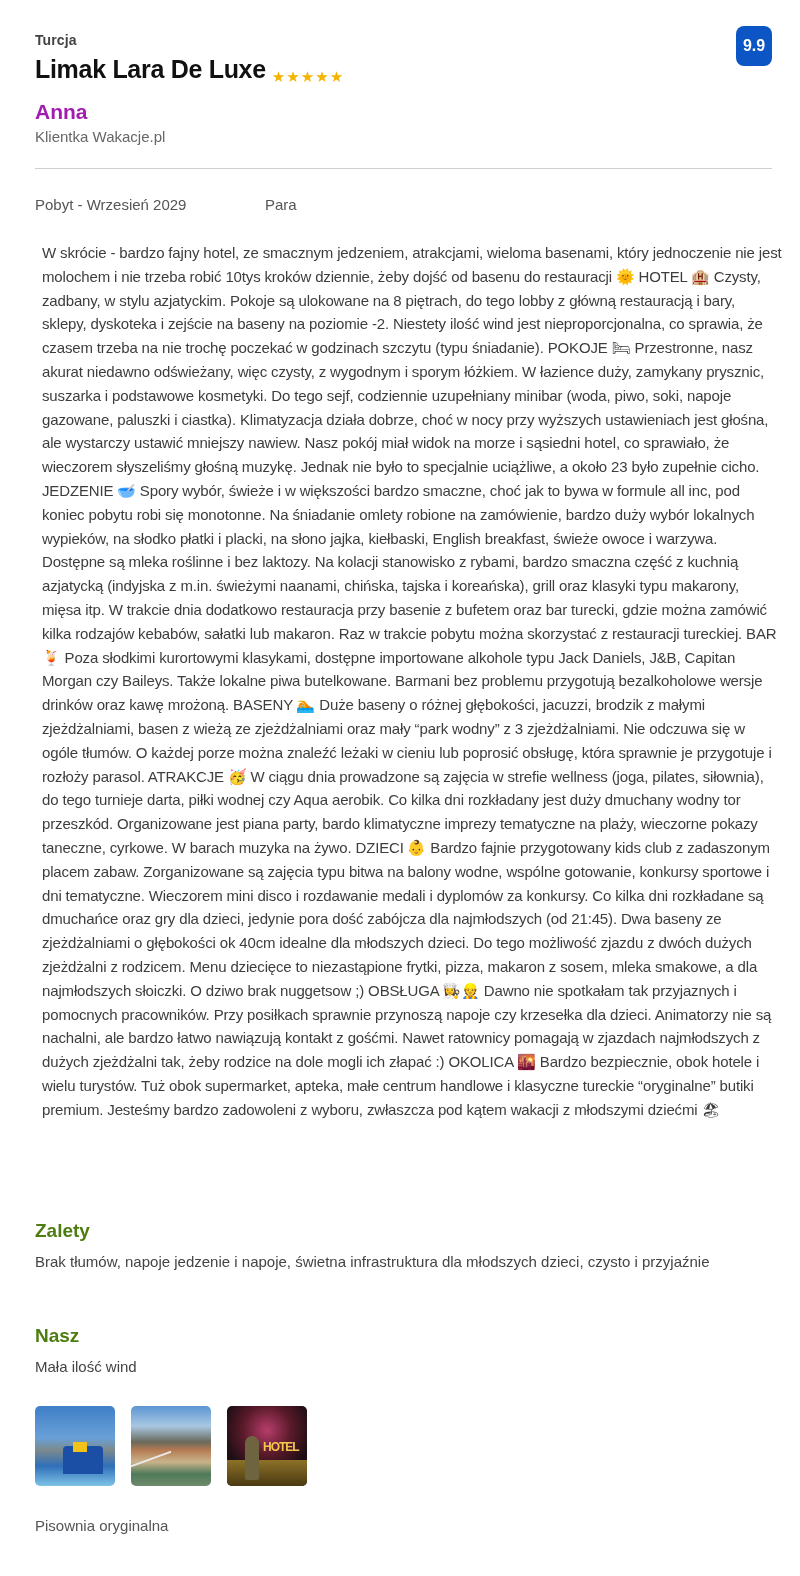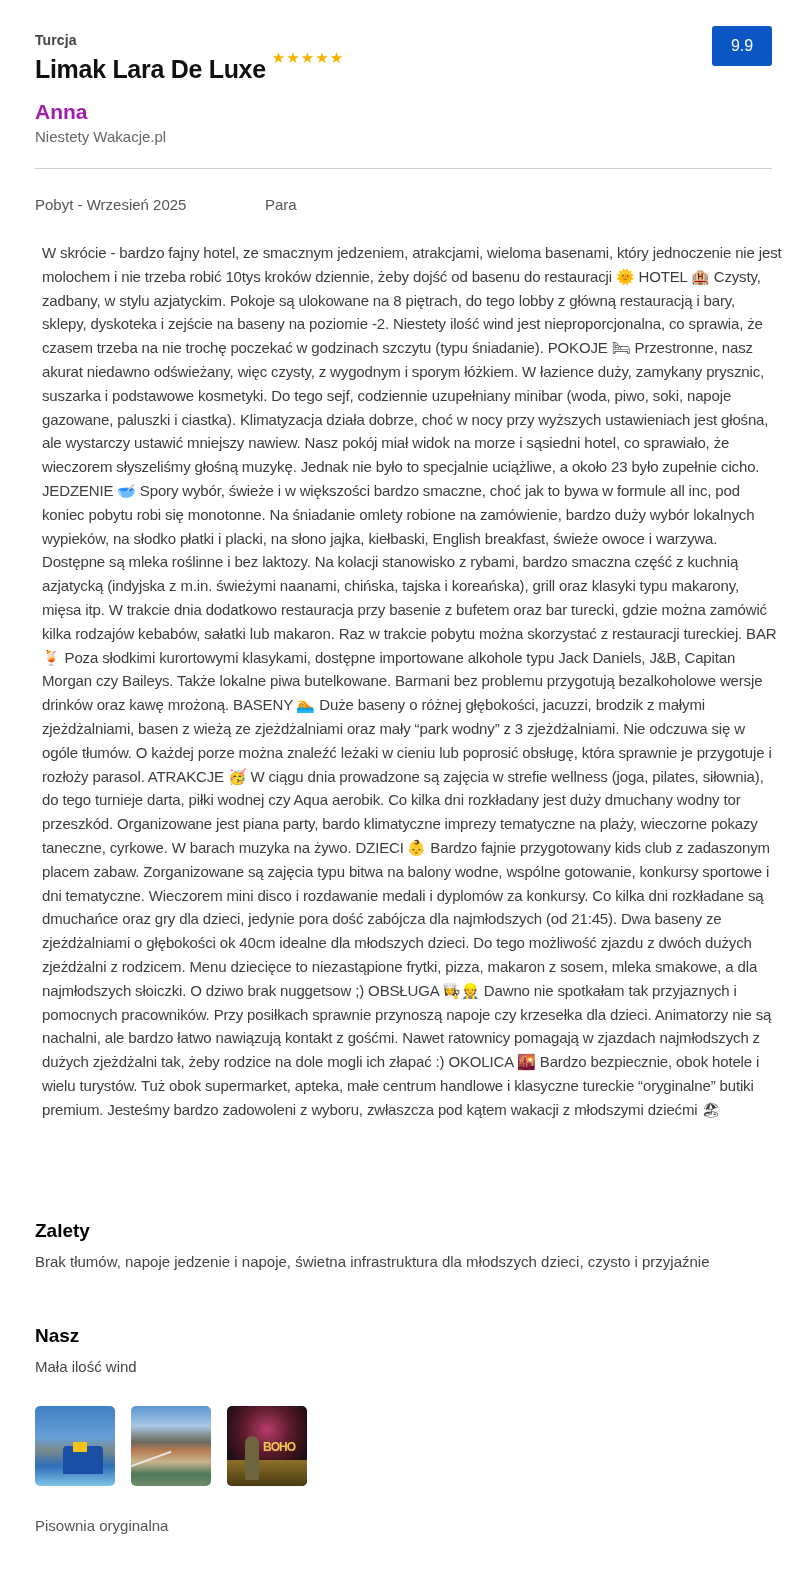--- a/index.html
+++ b/index.html
@@ -1,41 +1,41 @@
 <!DOCTYPE html>
 <html><head>
 <meta charset="utf-8">
 <style>
   * { box-sizing: border-box; margin: 0; padding: 0; }
   html, body { width: 800px; height: 1576px; background: #ffffff; overflow: hidden; }
   body { font-family: "Liberation Sans", "DejaVu Sans", sans-serif; color: #222; position: relative; }
 
   .header { position: absolute; left: 35px; top: 32px; width: 737px; }
   .country { font-size: 14px; color: #444; font-weight: 600; letter-spacing: 0.1px; }
-  .hotel-row { display: flex; align-items: flex-start; margin-top: 6px; }
+  .hotel-row { display: flex; align-items: flex-end; margin-top: 6px; }
   .hotel-name { font-size: 25px; font-weight: 600; color: #111; letter-spacing: -0.3px; line-height: 30px; }
   .stars { display: flex; gap: 1px; margin-left: 6px; margin-top: -4px; }
   .star { color: #f5b400; font-size: 15px; line-height: 15px; }
-  .score { position: absolute; right: 0; top: -6px; width: 60px; height: 40px; background: #0b55c4; color: #fff;
-           border-radius: 3px; display: flex; align-items: center; justify-content: center;
-           font-size: 16px; font-weight: 400; }
+  .score { position: absolute; right: 0; top: -6px; width: 36px; height: 40px; background: #0b55c4; color: #fff;
+           border-radius: 8px; display: flex; align-items: center; justify-content: center;
+           font-size: 16px; font-weight: 700; }
 
   .author { position: absolute; left: 35px; top: 99px; }
   .author-name { font-size: 21px; font-weight: 600; color: #a21caf; line-height: 26px; }
   .author-sub { font-size: 15px; color: #666; margin-top: 3px; }
 
   .divider { position: absolute; left: 35px; top: 168px; width: 737px; height: 1px; background: #cfcfcf; }
 
   .meta { position: absolute; left: 35px; top: 196px; display: flex; font-size: 15px; color: #555; }
   .meta-stay { width: 230px; }
 
   .review-body { position: absolute; left: 42px; top: 241px; width: 740px; font-size: 15px; line-height: 23.8px;
                  color: #3d3d3d; letter-spacing: -0.15px; }
 
-  .section-title { font-size: 19px; font-weight: 600; color: #000000; }
+  .section-title { font-size: 19px; font-weight: 600; color: #4d7c0f; }
   .pros { position: absolute; left: 35px; top: 1220px; width: 700px; }
   .cons { position: absolute; left: 35px; top: 1325px; width: 700px; }
   .section-text { font-size: 15px; line-height: 24px; color: #444; margin-top: 8px; }
 
   .photos { position: absolute; left: 35px; top: 1406px; display: flex; gap: 16px; }
   .photo { width: 80px; height: 80px; border-radius: 5px; overflow: hidden; position: relative; }
   .photo1 { background: linear-gradient(180deg, #3f7fc7 0%, #6aa0d8 40%, #7c8a8c 55%, #2f6fb9 75%, #7fc3e6 100%); }
   .photo1 .slide { position: absolute; left: 28px; top: 40px; width: 40px; height: 28px; background: #1b4fa5; border-radius: 4px 4px 0 0; }
   .photo1 .slide2 { position: absolute; left: 38px; top: 36px; width: 14px; height: 10px; background: #f2c21b; }
   .photo2 { background: linear-gradient(180deg, #5c95d3 0%, #a8c7e2 25%, #6a6a5c 45%, #b57a53 55%, #c9b38a 70%, #4f7a5a 85%, #6f8a6c 100%); }
@@ -60,27 +60,27 @@
       <span class="star">★</span>
       <span class="star">★</span>
       <span class="star">★</span>
     </div>
   </div>
   <div class="score">9.9</div>
 </div>
 
 <div class="author">
   <div class="author-name">Anna</div>
-  <div class="author-sub">Niestety Wakacje.pl</div>
+  <div class="author-sub">Klientka Wakacje.pl</div>
 </div>
 
 <div class="divider"></div>
 
 <div class="meta">
-  <div class="meta-stay">Pobyt - Wrzesień 2025</div>
+  <div class="meta-stay">Pobyt - Wrzesień 2029</div>
   <div>Para</div>
 </div>
 
 <div class="review-body">W skrócie - bardzo fajny hotel, ze smacznym jedzeniem, atrakcjami, wieloma basenami, który jednoczenie nie jest molochem i nie trzeba robić 10tys kroków dziennie, żeby dojść od basenu do restauracji 🌞 HOTEL 🏨 Czysty, zadbany, w stylu azjatyckim. Pokoje są ulokowane na 8 piętrach, do tego lobby z główną restauracją i bary, sklepy, dyskoteka i zejście na baseny na poziomie -2. Niestety ilość wind jest nieproporcjonalna, co sprawia, że czasem trzeba na nie trochę poczekać w godzinach szczytu (typu śniadanie). POKOJE 🛏 Przestronne, nasz akurat niedawno odświeżany, więc czysty, z wygodnym i sporym łóżkiem. W łazience duży, zamykany prysznic, suszarka i podstawowe kosmetyki. Do tego sejf, codziennie uzupełniany minibar (woda, piwo, soki, napoje gazowane, paluszki i ciastka). Klimatyzacja działa dobrze, choć w nocy przy wyższych ustawieniach jest głośna, ale wystarczy ustawić mniejszy nawiew. Nasz pokój miał widok na morze i sąsiedni hotel, co sprawiało, że wieczorem słyszeliśmy głośną muzykę. Jednak nie było to specjalnie uciążliwe, a około 23 było zupełnie cicho. JEDZENIE 🥣 Spory wybór, świeże i w większości bardzo smaczne, choć jak to bywa w formule all inc, pod koniec pobytu robi się monotonne. Na śniadanie omlety robione na zamówienie, bardzo duży wybór lokalnych wypieków, na słodko płatki i placki, na słono jajka, kiełbaski, English breakfast, świeże owoce i warzywa. Dostępne są mleka roślinne i bez laktozy. Na kolacji stanowisko z rybami, bardzo smaczna część z kuchnią azjatycką (indyjska z m.in. świeżymi naanami, chińska, tajska i koreańska), grill oraz klasyki typu makarony, mięsa itp. W trakcie dnia dodatkowo restauracja przy basenie z bufetem oraz bar turecki, gdzie można zamówić kilka rodzajów kebabów, sałatki lub makaron. Raz w trakcie pobytu można skorzystać z restauracji tureckiej. BAR 🍹 Poza słodkimi kurortowymi klasykami, dostępne importowane alkohole typu Jack Daniels, J&amp;B, Capitan Morgan czy Baileys. Także lokalne piwa butelkowane. Barmani bez problemu przygotują bezalkoholowe wersje drinków oraz kawę mrożoną. BASENY 🏊 Duże baseny o różnej głębokości, jacuzzi, brodzik z małymi zjeżdżalniami, basen z wieżą ze zjeżdżalniami oraz mały “park wodny” z 3 zjeżdżalniami. Nie odczuwa się w ogóle tłumów. O każdej porze można znaleźć leżaki w cieniu lub poprosić obsługę, która sprawnie je przygotuje i rozłoży parasol. ATRAKCJE 🥳 W ciągu dnia prowadzone są zajęcia w strefie wellness (joga, pilates, siłownia), do tego turnieje darta, piłki wodnej czy Aqua aerobik. Co kilka dni rozkładany jest duży dmuchany wodny tor przeszkód. Organizowane jest piana party, bardo klimatyczne imprezy tematyczne na plaży, wieczorne pokazy taneczne, cyrkowe. W barach muzyka na żywo. DZIECI 👶 Bardzo fajnie przygotowany kids club z zadaszonym placem zabaw. Zorganizowane są zajęcia typu bitwa na balony wodne, wspólne gotowanie, konkursy sportowe i dni tematyczne. Wieczorem mini disco i rozdawanie medali i dyplomów za konkursy. Co kilka dni rozkładane są dmuchańce oraz gry dla dzieci, jedynie pora dość zabójcza dla najmłodszych (od 21:45). Dwa baseny ze zjeżdżalniami o głębokości ok 40cm idealne dla młodszych dzieci. Do tego możliwość zjazdu z dwóch dużych zjeżdżalni z rodzicem. Menu dziecięce to niezastąpione frytki, pizza, makaron z sosem, mleka smakowe, a dla najmłodszych słoiczki. O dziwo brak nuggetsow ;) OBSŁUGA 👩‍🍳👷 Dawno nie spotkałam tak przyjaznych i pomocnych pracowników. Przy posiłkach sprawnie przynoszą napoje czy krzesełka dla dzieci. Animatorzy nie są nachalni, ale bardzo łatwo nawiązują kontakt z gośćmi. Nawet ratownicy pomagają w zjazdach najmłodszych z dużych zjeżdżalni tak, żeby rodzice na dole mogli ich złapać :) OKOLICA 🌇 Bardzo bezpiecznie, obok hotele i wielu turystów. Tuż obok supermarket, apteka, małe centrum handlowe i klasyczne tureckie “oryginalne” butiki premium. Jesteśmy bardzo zadowoleni z wyboru, zwłaszcza pod kątem wakacji z młodszymi dziećmi 🏖</div>
 
 <div class="pros">
   <div class="section-title">Zalety</div>
   <div class="section-text">Brak tłumów, napoje jedzenie i napoje, świetna infrastruktura dla młodszych dzieci, czysto i przyjaźnie</div>
 </div>
 
@@ -93,17 +93,17 @@
   <div class="photo photo1">
     <div class="slide"></div>
     <div class="slide2"></div>
   </div>
   <div class="photo photo2">
     <div class="rail"></div>
   </div>
   <div class="photo photo3">
     <div class="ground"></div>
     <div class="person"></div>
-    <div class="sign">BOHO</div>
+    <div class="sign">HOTEL</div>
   </div>
 </div>
 
 <div class="footer-note">Pisownia oryginalna</div>
 
 </body></html>

